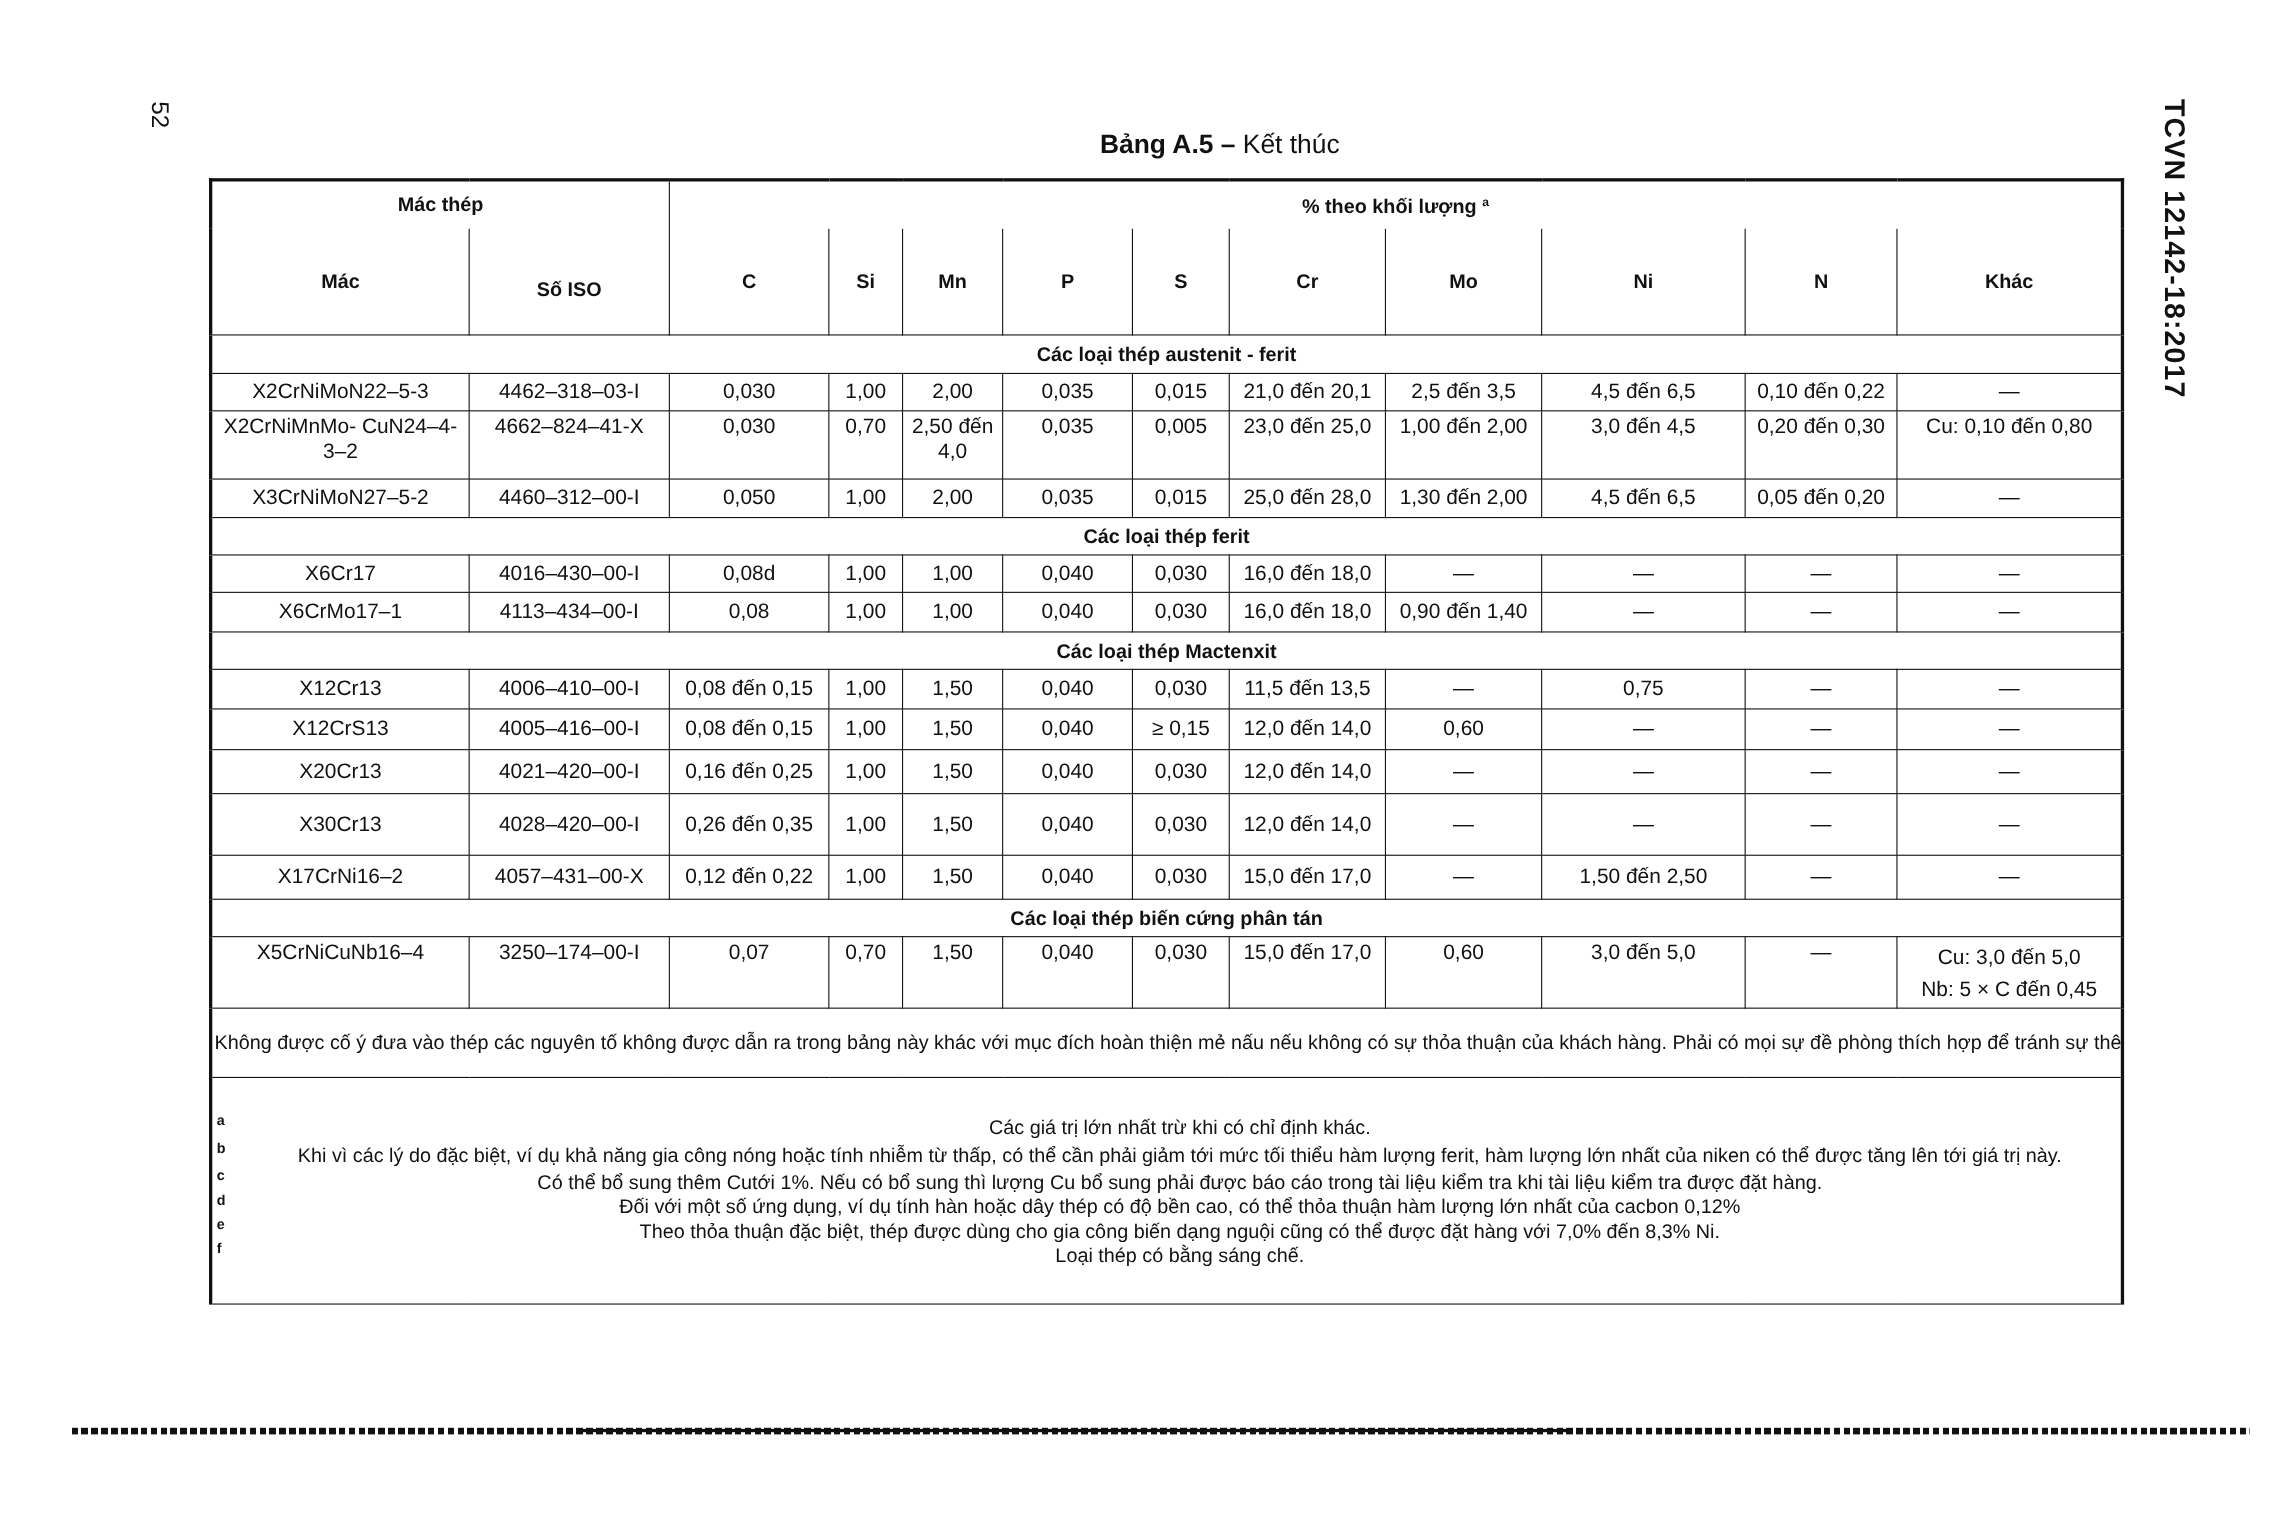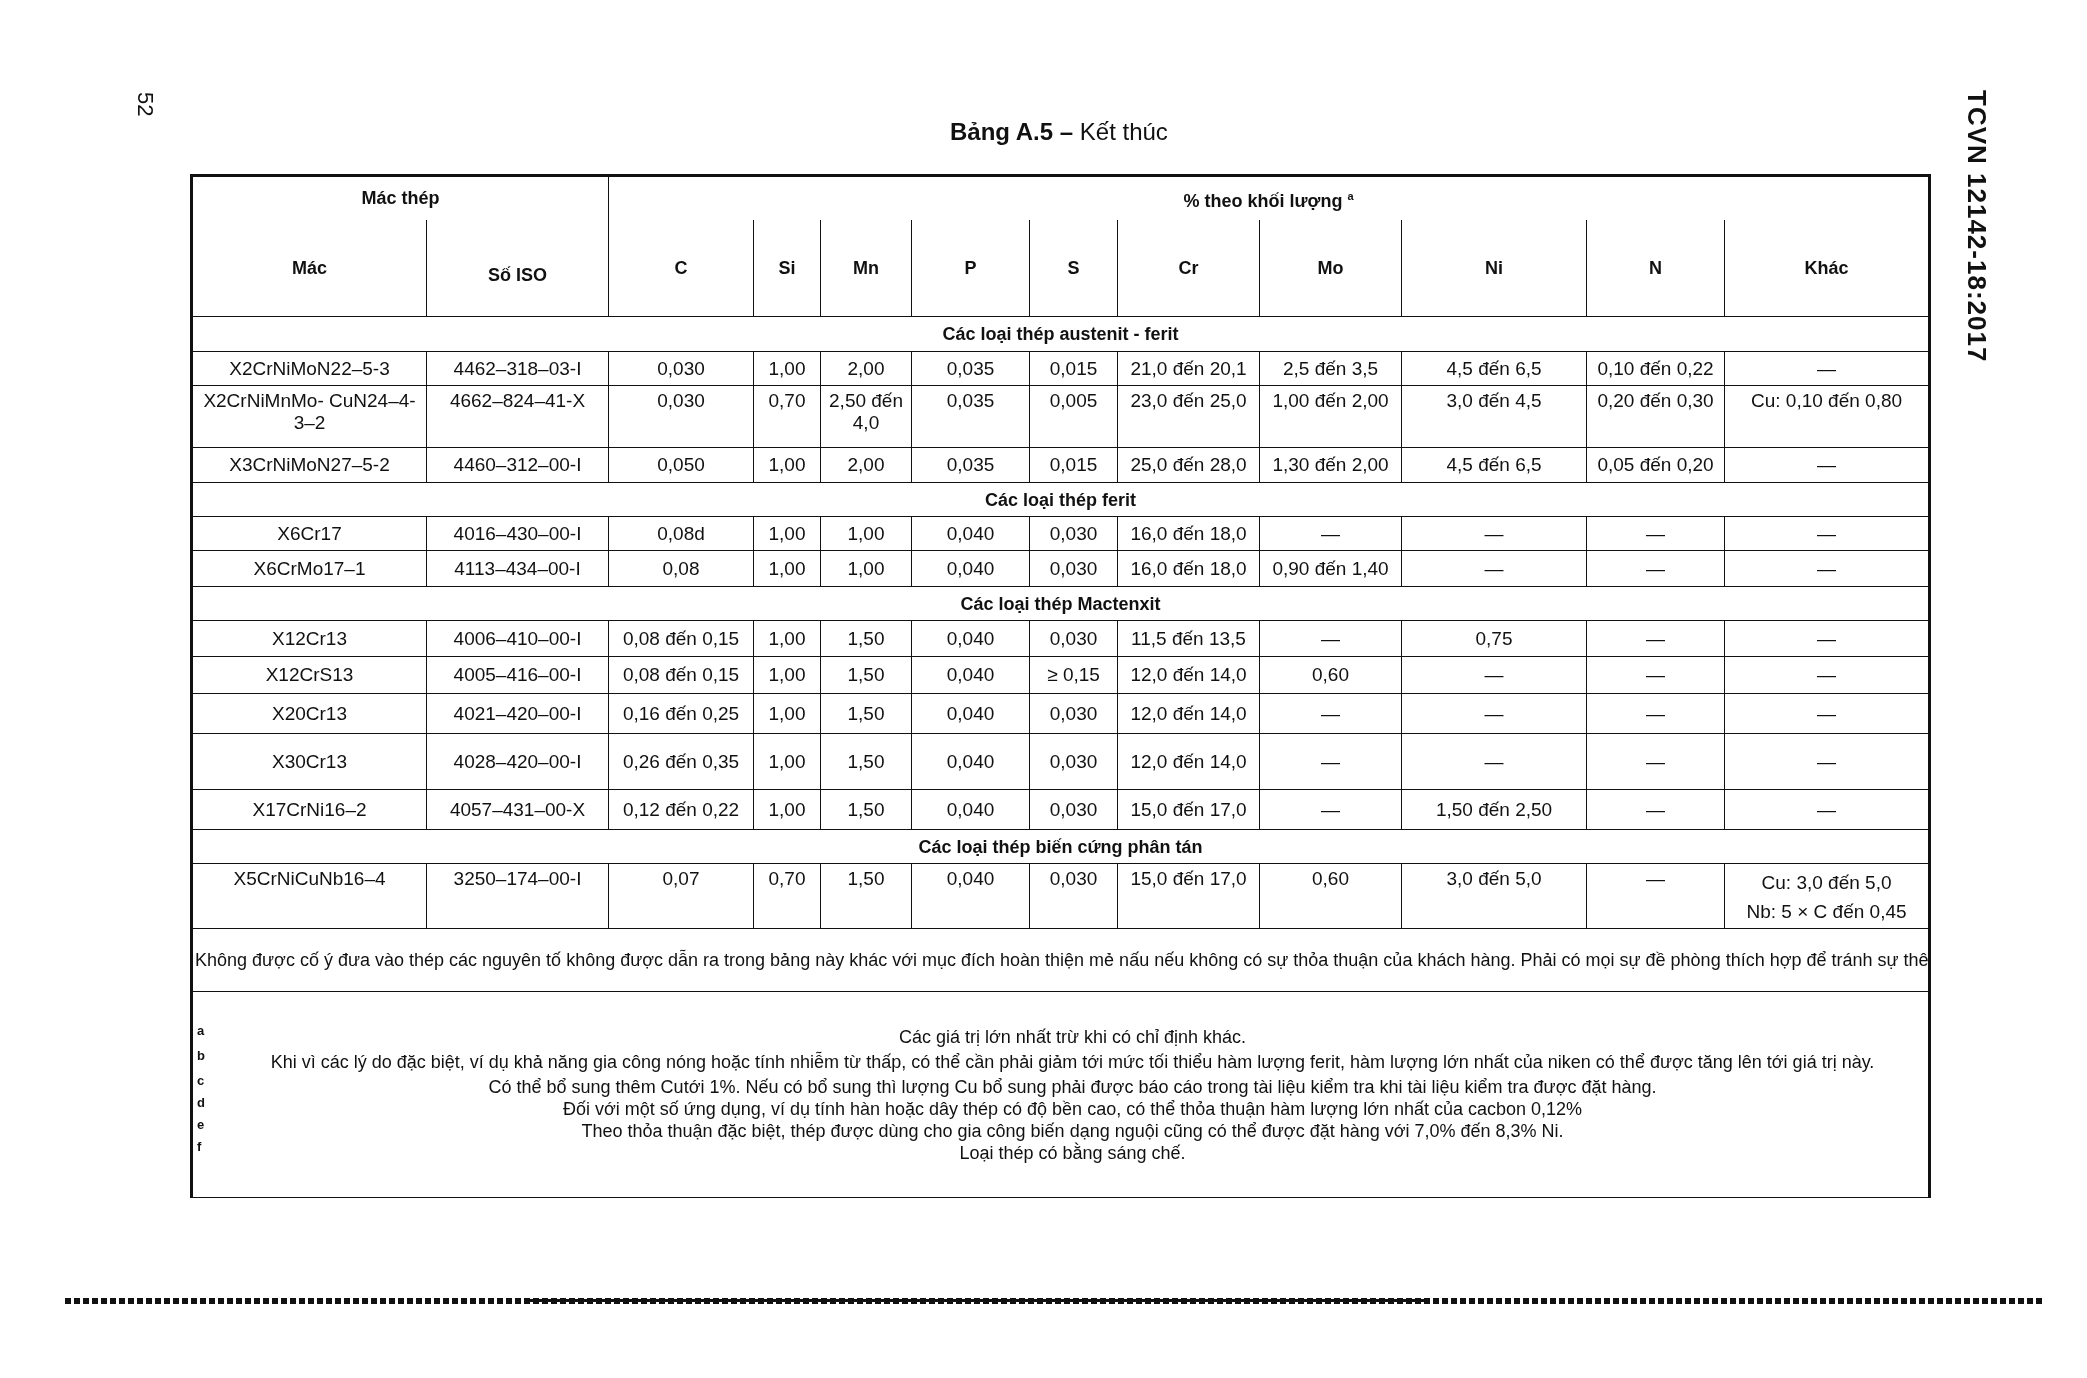--- a/index.html
+++ b/index.html
@@ -2,23 +2,23 @@
 <html><head>
 <meta charset="utf-8">
 <style>
   html, body { margin:0; padding:0; background:#ffffff; }
   body { width:2087px; height:1378px; position:relative; overflow:hidden;
          font-family:"Liberation Sans", "DejaVu Sans", sans-serif; color:#111; }
   .page-num { position:absolute; left:132px; top:92px; font-size:22px;
               transform:rotate(90deg); transform-origin:left top; left:158px; }
   .std-code { position:absolute; left:1992px; top:90px; font-size:26px; font-weight:bold;
               transform:rotate(90deg); transform-origin:left top; white-space:nowrap; letter-spacing:1px; }
-  .title { position:absolute; left:950px; top:118px; font-size:24px; white-space:nowrap; }
+  .title { position:absolute; left:1000px; top:118px; font-size:24px; white-space:nowrap; }
   .title .b { font-weight:bold; }
-  table.main { position:absolute; left:190px; top:174px; width:1738px;
+  table.main { position:absolute; left:190px; top:162px; width:1738px;
                border-collapse:collapse; table-layout:fixed; font-size:19px; }
   table.main td { border:1.5px solid #111; padding:0 2px; text-align:center; vertical-align:middle;
                   overflow:hidden; white-space:nowrap; line-height:22px; }
   table.main tr.outer-top td { border-top:3px solid #111; }
   .hdr { font-weight:bold; font-size:18px; }
   .hdr-sub td { vertical-align:top; padding-top:8px; }
   .group td { font-weight:bold; font-size:18px; border-top:3px solid #111; }
   .vtop { vertical-align:top !important; padding-top:4px !important; }
   .wrap { white-space:normal !important; line-height:22px; }
   .note td { text-align:left; white-space:normal; font-size:18px; line-height:22px; padding:3px 4px; border-top:3px solid #111; }

